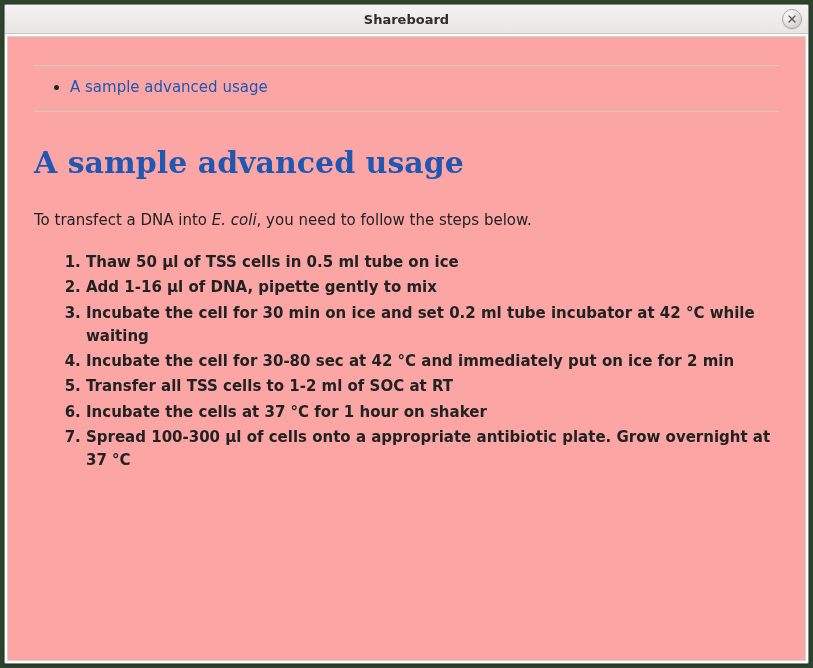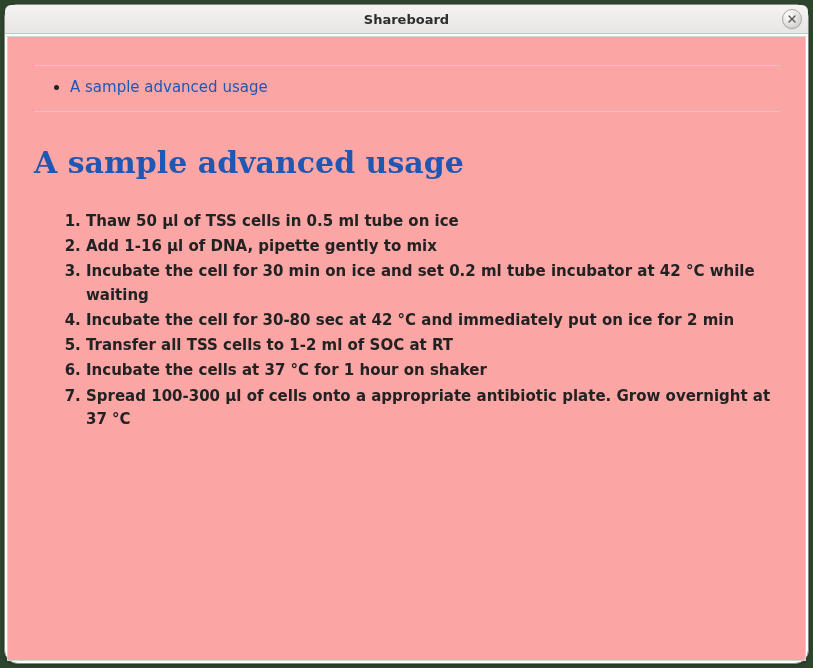--- a/index.html
+++ b/index.html
@@ -12,21 +12,21 @@
     overflow: hidden;
   }
   .window {
     position: absolute;
     left: 4px;
     top: 4px;
     width: 805px;
     height: 660px;
     background: #fdfdfd;
     border: 1px solid #8a8a8a;
-    border-radius: 14px;
+    border-radius: 2px;
     box-shadow: 0 1px 3px rgba(0,0,0,0.3);
     display: flex;
     flex-direction: column;
     box-sizing: border-box;
   }
   .titlebar {
     height: 28px;
     background: linear-gradient(to bottom, #f4f3f2, #e7e6e4);
     border-bottom: 1px solid #c8c6c3;
     border-top-left-radius: 6px;
@@ -122,20 +122,23 @@
     <div class="toc">
       <ul>
         <li>
           <a href="#">A sample advanced usage</a>
         </li>
       </ul>
     </div>
 
     <h1 class="heading">A sample advanced usage</h1>
 
+    <p class="intro">
+      <span>To transfect a DNA into </span><span class="ital">E. coli</span><span>, you need to follow the steps below.</span>
+    </p>
 
     <ol class="steps">
       <li>Thaw 50 µl of TSS cells in 0.5 ml tube on ice</li>
       <li>Add 1-16 µl of DNA, pipette gently to mix</li>
       <li>Incubate the cell for 30 min on ice and set 0.2 ml tube incubator at 42 °C while waiting</li>
       <li>Incubate the cell for 30-80 sec at 42 °C and immediately put on ice for 2 min</li>
       <li>Transfer all TSS cells to 1-2 ml of SOC at RT</li>
       <li>Incubate the cells at 37 °C for 1 hour on shaker</li>
       <li>Spread 100-300 µl of cells onto a appropriate antibiotic plate. Grow overnight at 37 °C</li>
     </ol>

